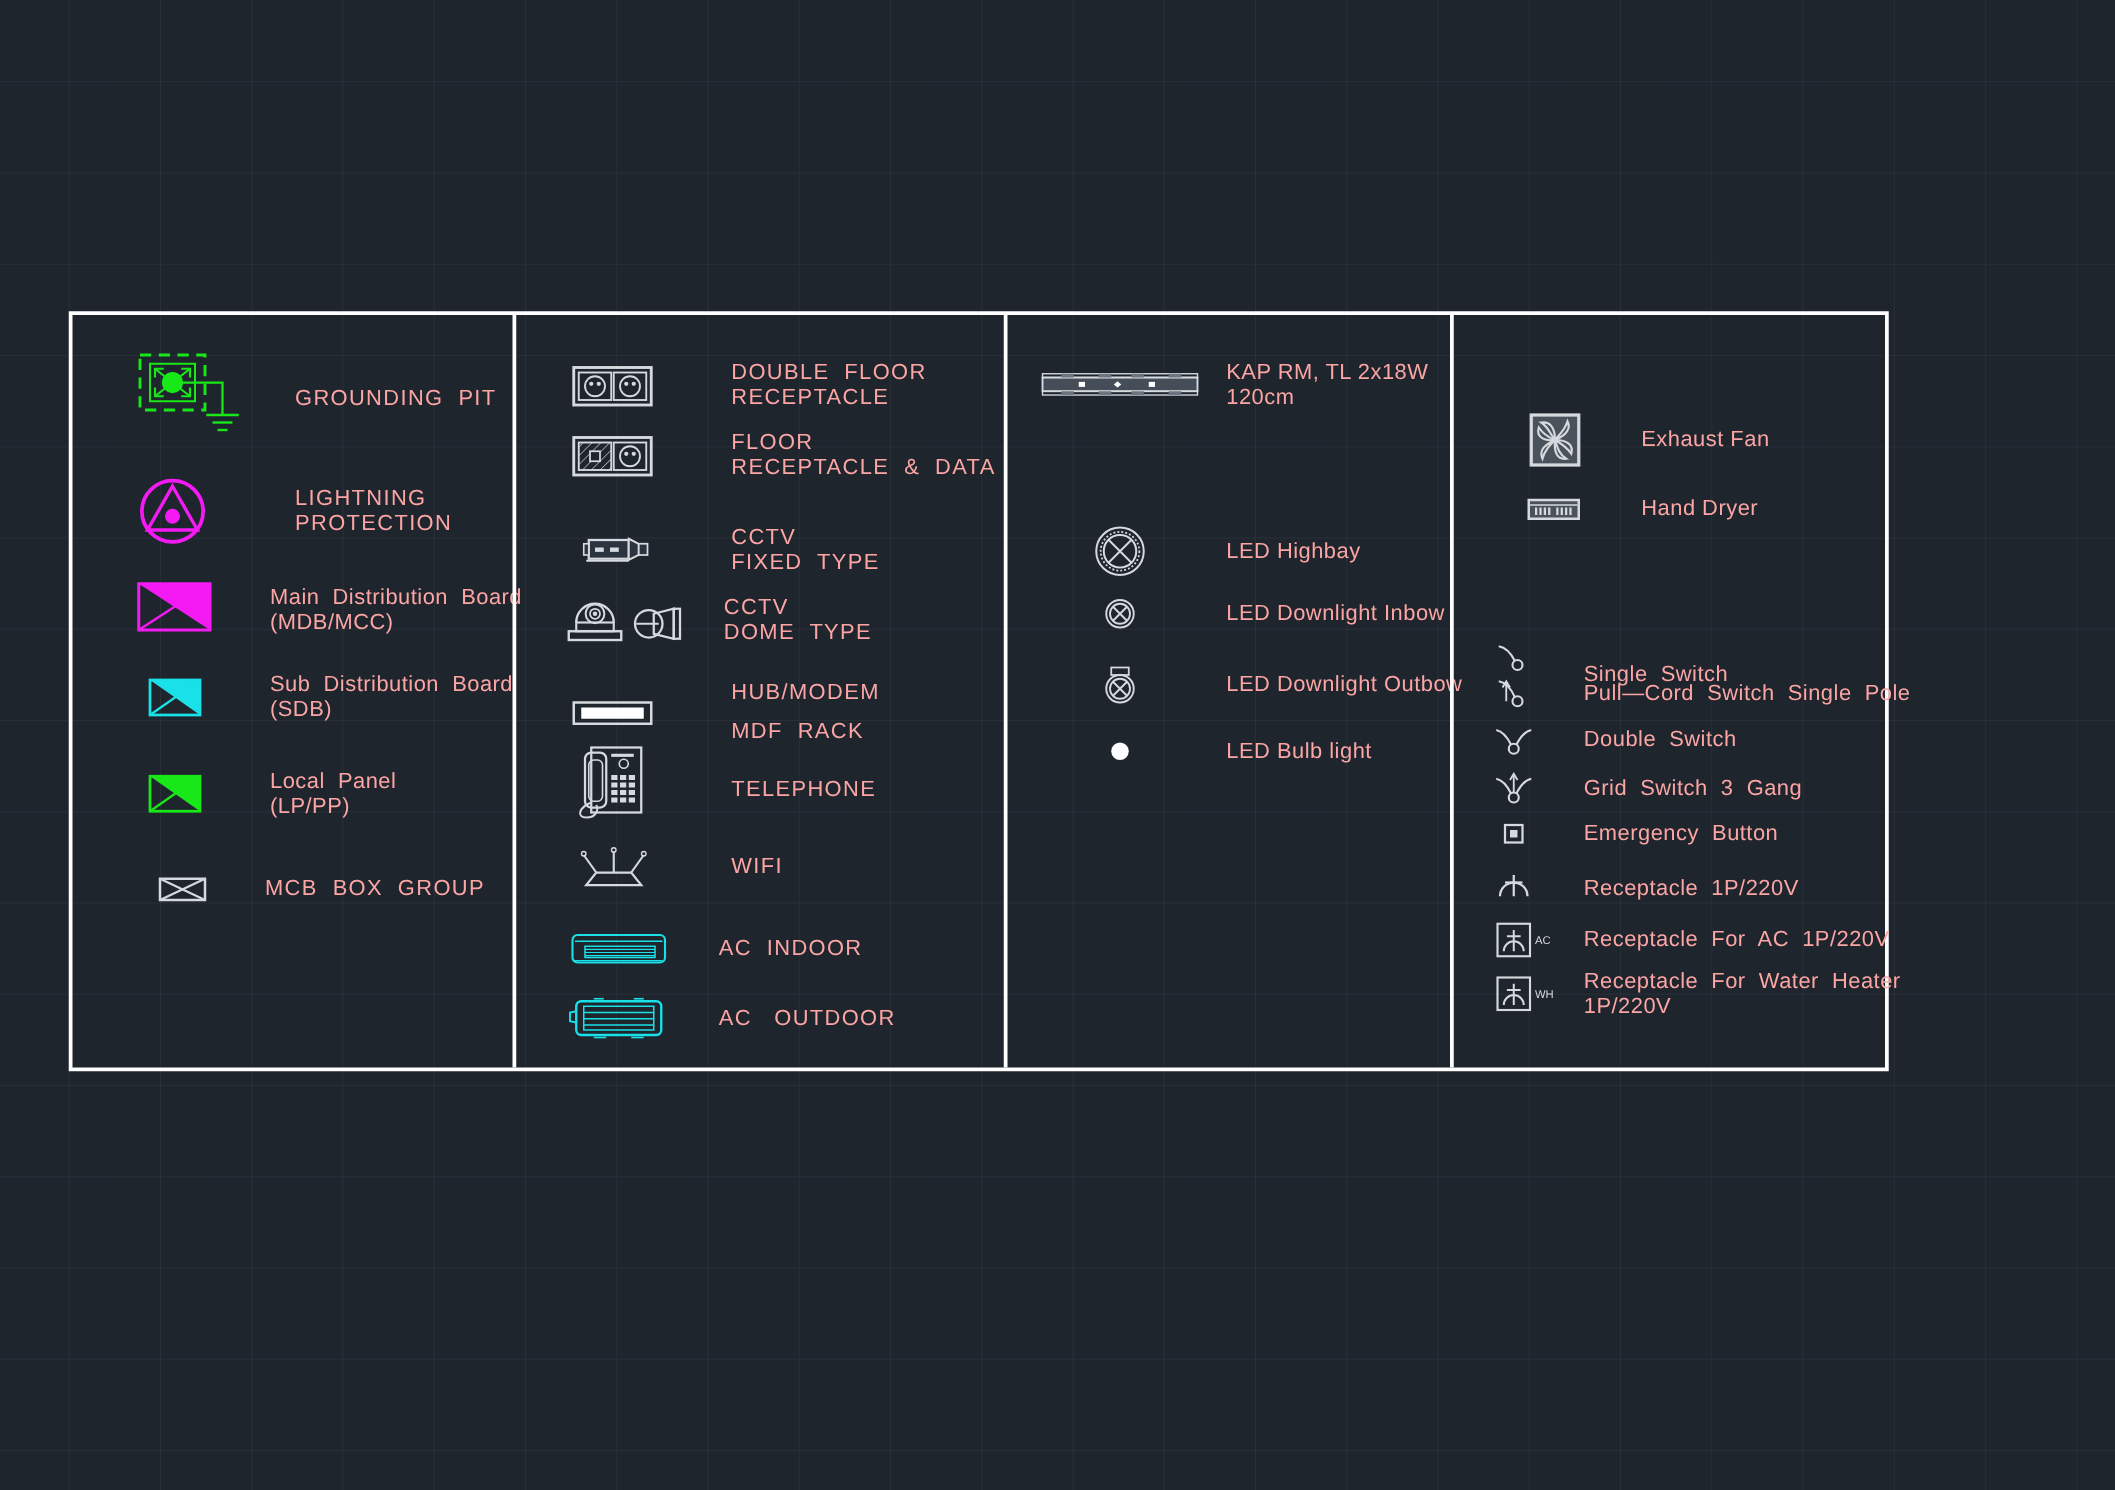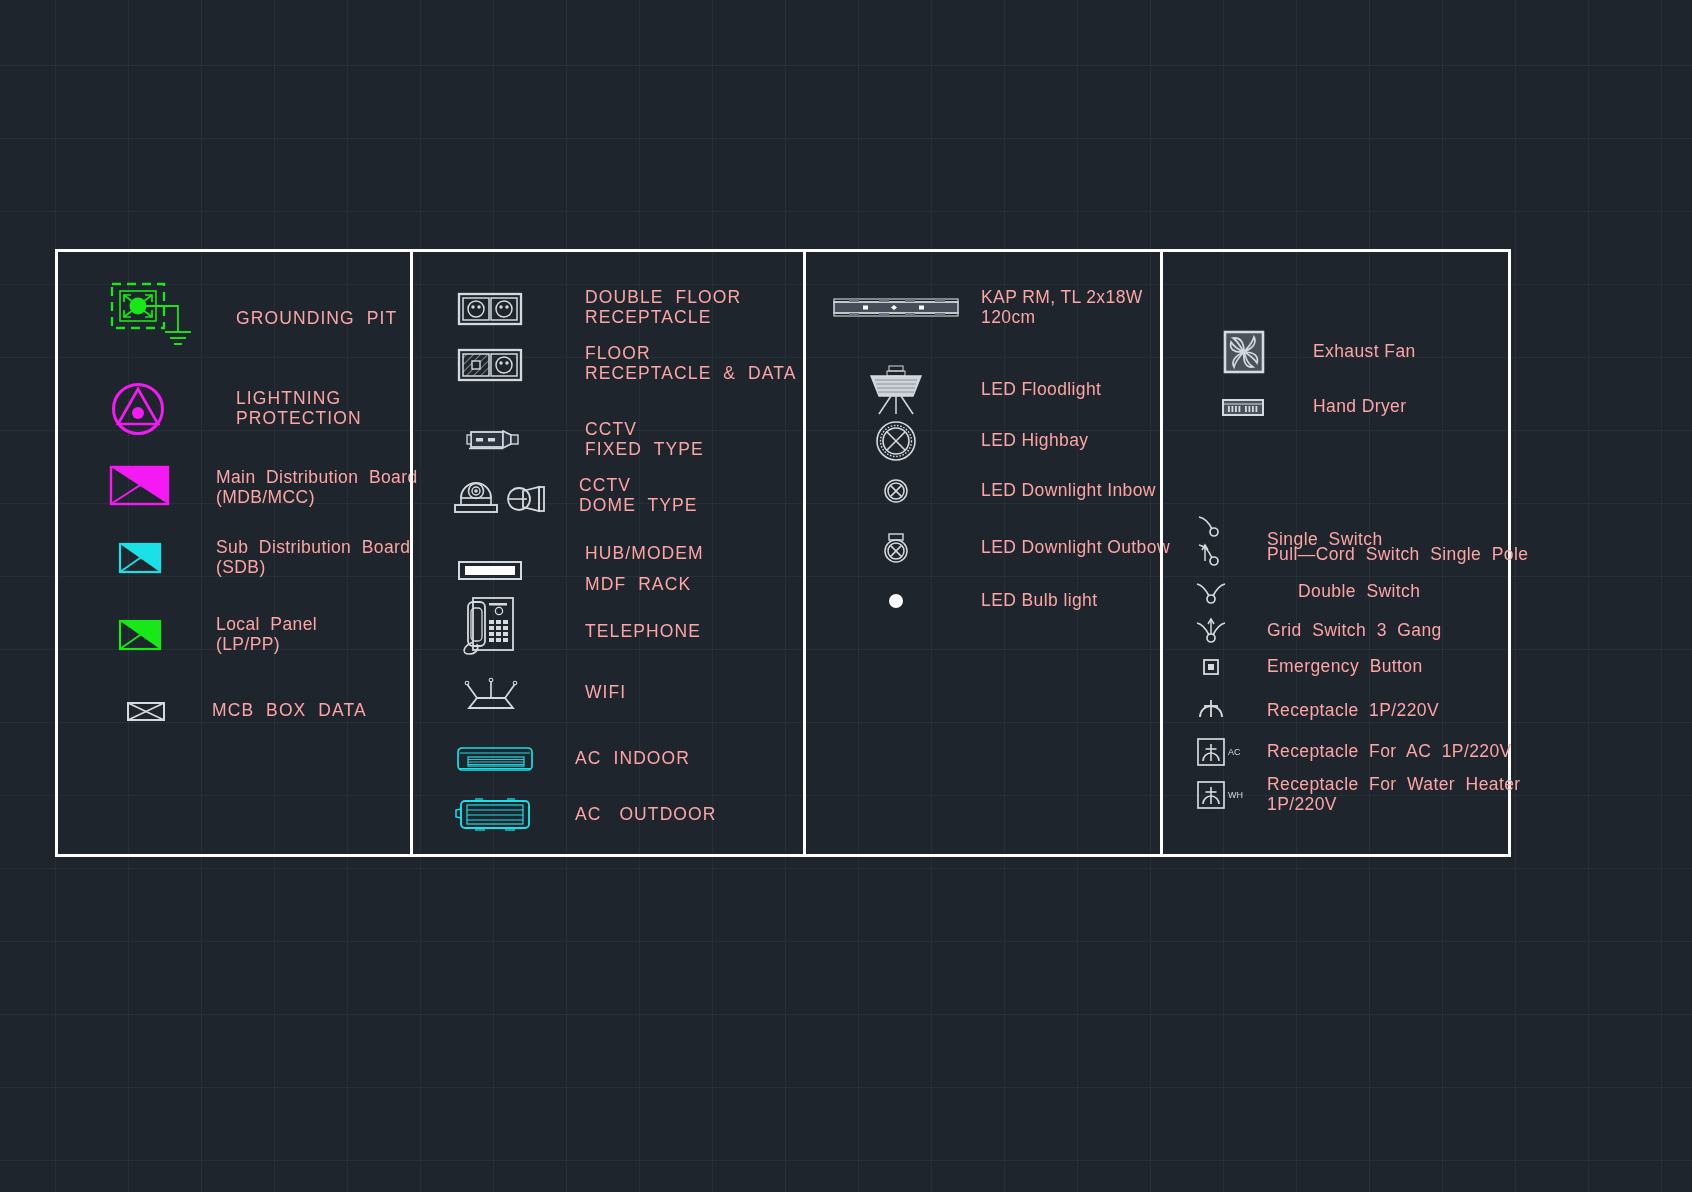--- a/index.html
+++ b/index.html
@@ -124,21 +124,21 @@
       </div>
 
       <div class="row" style="left:50px;top:445px;">
         <div class="sym" style="width:82px;height:28px;">
           <svg width="82" height="28" viewBox="0 0 82 28">
             <rect class="w" x="20" y="6" width="36" height="17" stroke-width="2"></rect>
             <line class="w" x1="20" y1="6" x2="56" y2="23" stroke-width="1.7"></line>
             <line class="w" x1="20" y1="23" x2="56" y2="6" stroke-width="1.7"></line>
           </svg>
         </div>
-        <div class="lbl caps" style="margin-left:22px;">MCB  BOX  DATA</div>
+        <div class="lbl caps" style="margin-left:22px;">MCB  BOX  GROUP</div>
       </div>
     </div>
 
     <div class="col" id="c2">
 
       <div class="row" style="left:42px;top:36px;">
         <div class="sym" style="width:78px;height:40px;">
           <svg width="78" height="40" viewBox="0 0 78 40">
             <rect class="w" x="4" y="6" width="62" height="30" stroke-width="2.3"></rect>
             <rect class="w" x="8" y="10" width="26" height="22" stroke-width="1.5"></rect>
@@ -327,41 +327,20 @@
                 <rect x="48" y="19" width="10" height="3"></rect>
               <rect x="74" y="19" width="10" height="3"></rect>
                 <rect x="104" y="19" width="10" height="3"></rect>
             </g>
           </svg>
         </div>
         <div class="lbl mixed" style="margin-left:20px;">KAP RM, TL 2x18W
 120cm</div>
       </div>
 
-      <div class="row" style="left:25px;top:110px;">
-        <div class="sym" style="width:130px;height:56px;">
-          <svg width="130" height="56" viewBox="0 0 130 56">
-            <rect class="w" x="58" y="4" width="14" height="5" fill="#d6dade" stroke-width="1"></rect>
-            <rect class="w" x="56" y="9" width="18" height="5" fill="#b8bec6" stroke-width="1"></rect>
-            <polygon points="40,14 90,14 82,34 48,34" fill="#cfd4da" stroke="#d6dade" stroke-width="1.4"></polygon>
-            <g stroke="#7b838d" stroke-width=".8">
-              <line x1="44" y1="18" x2="86" y2="18"></line>
-                <line x1="45" y1="22" x2="85" y2="22"></line>
-              <line x1="46" y1="26" x2="84" y2="26"></line>
-                <line x1="47" y1="30" x2="83" y2="30"></line>
-            </g>
-            <g class="w" stroke-width="1.5">
-              <line x1="65" y1="34" x2="65" y2="52"></line>
-              <line x1="60" y1="34" x2="48" y2="52"></line>
-              <line x1="70" y1="34" x2="82" y2="52"></line>
-            </g>
-          </svg>
-        </div>
-        <div class="lbl mixed" style="margin-left:20px;">LED Floodlight</div>
-      </div>
 
       <div class="row" style="left:25px;top:166px;">
         <div class="sym" style="width:130px;height:46px;">
           <svg width="130" height="46" viewBox="0 0 130 46">
             <circle class="w" cx="65" cy="23" r="19" stroke-width="1.6"></circle>
             <circle class="w" cx="65" cy="23" r="15.5" stroke-width="1.4" stroke-dasharray="1.6 1.6"></circle>
             <circle class="w" cx="65" cy="23" r="13" stroke-width="1.6"></circle>
             <line class="w" x1="55.8" y1="13.8" x2="74.2" y2="32.2" stroke-width="1.6"></line>
             <line class="w" x1="74.2" y1="13.8" x2="55.8" y2="32.2" stroke-width="1.6"></line>
           </svg>
@@ -458,21 +437,21 @@
           <svg width="44" height="32" viewBox="0 0 44 32">
             <path class="w" d="M8 6 C14 7 18 12 21 19" stroke-width="1.7"></path>
             <circle class="w" cx="23" cy="22" r="4" stroke-width="1.7"></circle>
             <line class="w" x1="14" y1="22" x2="14" y2="7" stroke-width="1.5"></line>
             <polyline class="w" points="11,11 14,6 17,11" stroke-width="1.5"></polyline>
           </svg>
         </div>
         <div class="lbl mixed" style="margin-left:32px;">Pull—Cord  Switch  Single  Pole</div>
       </div>
 
-      <div class="row" style="left:28px;top:325px;gap:31px;">
+      <div class="row" style="left:28px;top:325px;">
         <div class="sym" style="width:44px;height:30px;">
           <svg width="44" height="30" viewBox="0 0 44 30">
             <path class="w" d="M6 7 C11 8 15 13 18 19" stroke-width="1.7"></path>
             <path class="w" d="M34 7 C29 8 25 13 22 19" stroke-width="1.7"></path>
             <circle class="w" cx="20" cy="22" r="4" stroke-width="1.7"></circle>
           </svg>
         </div>
         <div class="lbl mixed" style="margin-left:32px;">Double  Switch</div>
       </div>
 

